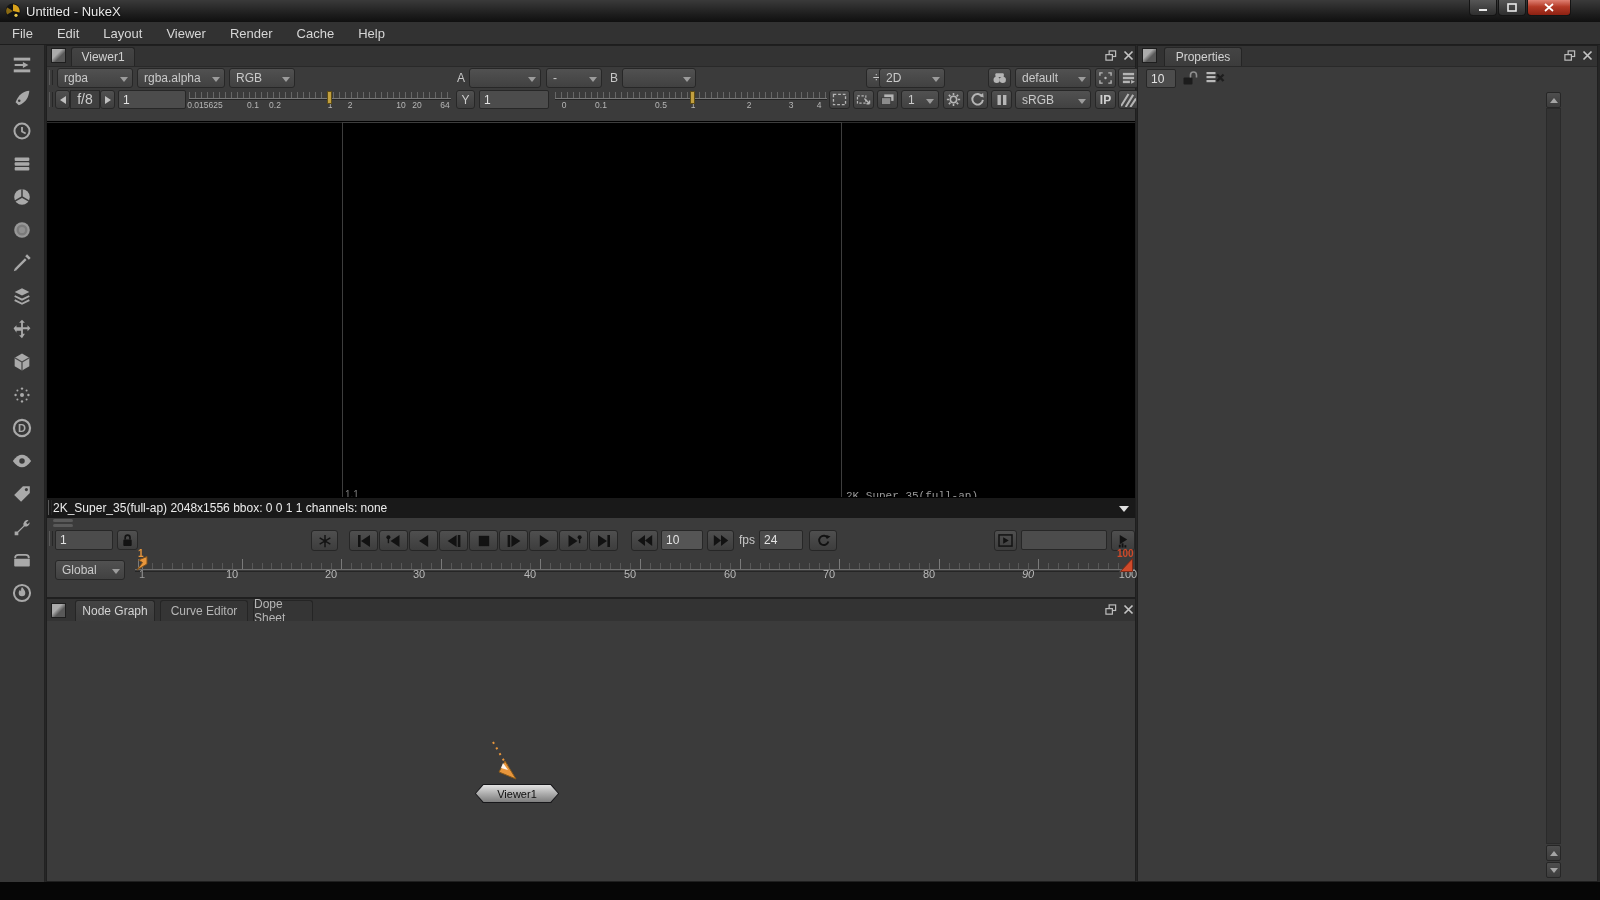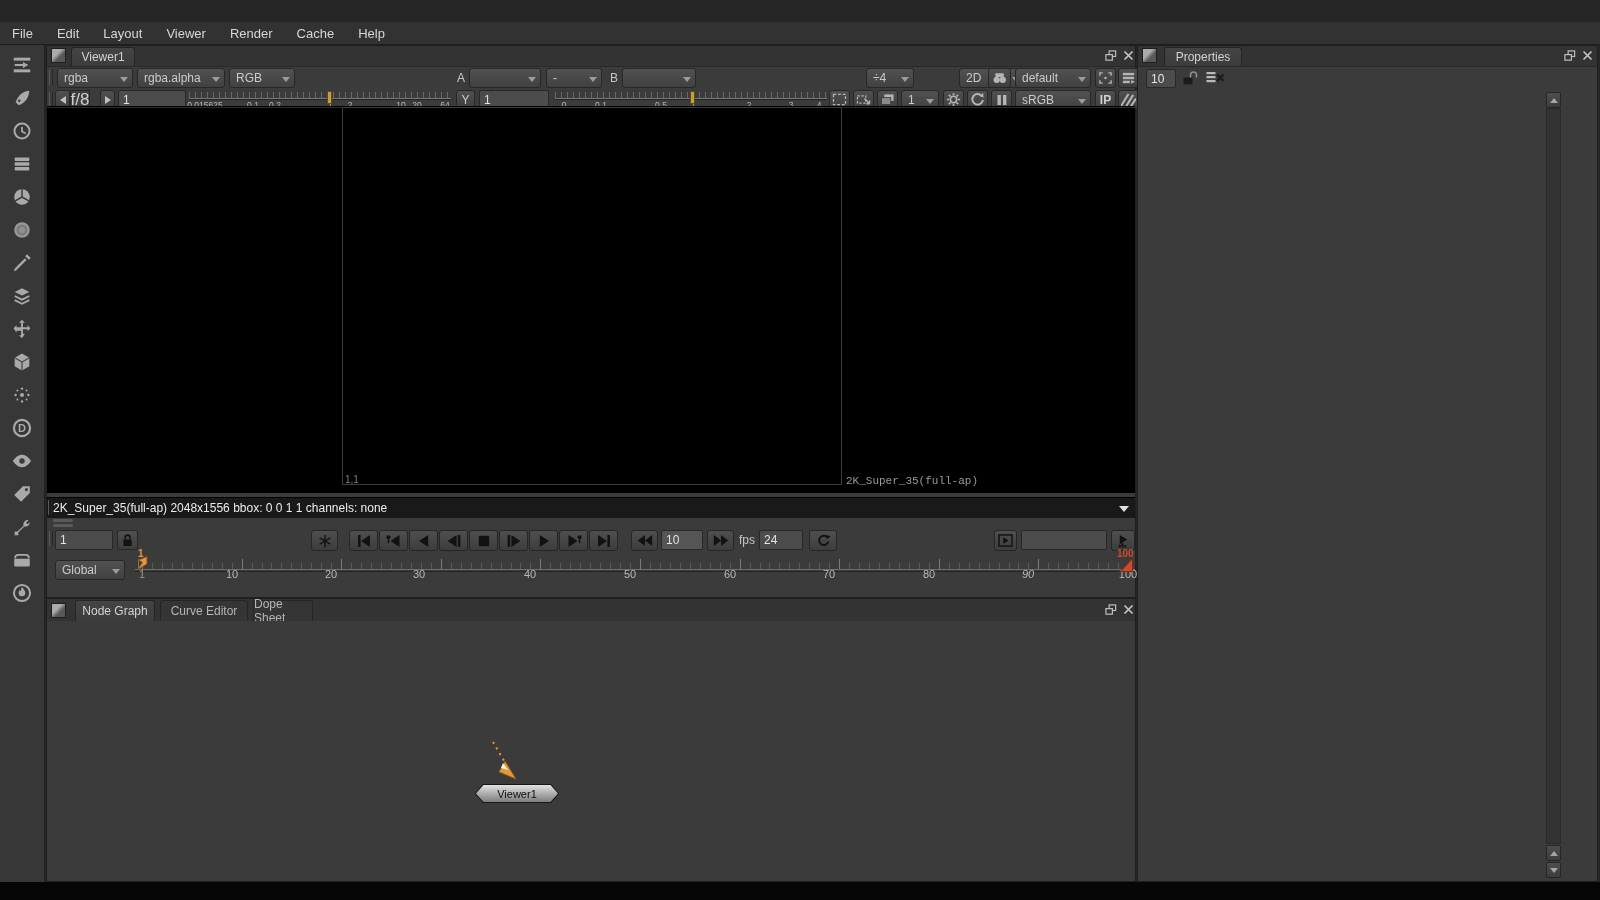--- a/index.html
+++ b/index.html
@@ -50,20 +50,44 @@
   
   .node-outer{position:absolute;width:84px;height:19px;background:#17171a;clip-path:polygon(8px 0,76px 0,84px 9.5px,76px 19px,8px 19px,0 9.5px);}
   .node-inner{position:absolute;left:1px;top:1px;width:82px;height:17px;background:linear-gradient(180deg,#e2e2e2,#a9a9a9 55%,#7e7e7e);clip-path:polygon(7.5px 0,74.5px 0,82px 8.5px,74.5px 17px,7.5px 17px,0 8.5px);display:flex;align-items:center;justify-content:center;font-size:11px;color:#101010;}
   .blacklabel{position:absolute;color:#9a9a9a;font-size:11px;}
 </style>
 </head>
 <body>
 
 <div id="root">
 
+  <div class="titlebar">
+    <svg class="abs" style="left:5px;top:3px" width="16" height="16" viewBox="0 0 16 16">
+      <circle cx="8" cy="8" r="7.5" fill="#141414"></circle>
+      <path d="M8 8 L8 1.2 A6.8 6.8 0 0 1 14.5 9.5 Z" fill="#d9a21b"></path>
+      <path d="M8 8 L2.2 11.5 A6.8 6.8 0 0 1 2.2 4.5 Z" fill="#8a6a12"></path>
+      <circle cx="11" cy="12.3" r="1.6" fill="#e6c84a"></circle>
+    </svg>
+    <span class="title-text">Untitled - NukeX</span>
+    <div class="winbtn" style="left:1469px;width:28px;">
+      <svg width="10" height="9">
+          <rect x="1" y="6" width="8" height="2" fill="#e9e9e9"></rect>
+        </svg>
+    </div>
+    <div class="winbtn" style="left:1498px;width:28px;">
+      <svg width="10" height="9">
+          <rect x="1" y="1" width="8" height="7" fill="none" stroke="#e9e9e9" stroke-width="1.6"></rect>
+        </svg>
+    </div>
+    <div class="winbtn close" style="left:1527px;width:44px;">
+      <svg width="10" height="9">
+          <path d="M1 1l8 7M9 1l-8 7" stroke="#fff" stroke-width="1.7"></path>
+        </svg>
+    </div>
+  </div>
 
   <div class="menubar">
     <div class="menu-item">File</div>
     <div class="menu-item">Edit</div>
     <div class="menu-item">Layout</div>
     <div class="menu-item">Viewer</div>
     <div class="menu-item">Render</div>
     <div class="menu-item">Cache</div>
     <div class="menu-item">Help</div>
   </div>
@@ -220,21 +244,21 @@
       <div class="dd" style="left:499px;top:2px;width:56px;">
           <span>-</span>
         </div>
       <span class="lbl" style="left:563px;top:5px;">B</span>
       <div class="dd" style="left:575px;top:2px;width:74px;">
           <span></span>
         </div>
       <div class="dd" style="left:819px;top:2px;width:48px;">
           <span>÷4</span>
         </div>
-      <div class="dd" style="left:912px;top:2px;width:66px;">
+      <div class="dd" style="left:832px;top:2px;width:66px;">
           <span>2D</span>
         </div>
       <div class="ibtn" style="left:941px;top:2px;width:23px;">
           <svg width="17" height="14" viewBox="0 0 18 15" fill="#b5b5b5">
             <rect x="4.6" y="2.5" width="9" height="4" rx="1"></rect>
             <circle cx="6" cy="9.5" r="3.4"></circle>
             <circle cx="12.5" cy="9.5" r="3.4"></circle>
           </svg>
         </div>
       <div class="dd" style="left:968px;top:2px;width:76px;">
@@ -256,21 +280,21 @@
             <path d="M10.8 9.6l4.2 2-4.2 2z"></path>
           </svg>
         </div>
     </div>
 
     <div class="abs" style="left:0;top:44px;width:1090px;height:20px;">
       <div class="grip2" style="left:2px;top:2px;"></div>
       <div class="ibtn" style="left:8px;top:0;width:15px;height:19px;">
           <div style="width:0;height:0;border:4px solid transparent;border-right:6px solid #c0c0c0;margin-left:-4px;"></div>
         </div>
-      <div class="abs" style="left:23px;top:0;width:20px;height:19px;background:#3f3f3f;border:1px solid #272727;box-sizing:border-box;display:flex;align-items:center;justify-content:center;font-size:17px;color:#cdcdcd;">
+      <div class="abs" style="left:23px;top:0;width:30px;height:19px;background:#3f3f3f;border:1px solid #272727;box-sizing:border-box;display:flex;align-items:flex-start;justify-content:center;font-size:14px;color:#cdcdcd;">
           <span>f/8</span>
         </div>
       <div class="ibtn" style="left:53px;top:0;width:15px;height:19px;">
           <div style="width:0;height:0;border:4px solid transparent;border-left:6px solid #c0c0c0;margin-right:-4px;"></div>
         </div>
       <input class="inp" style="left: 71px; top: 0px; width: 68px; height: 19px;" readonly="" value="1">
       <div class="slider" style="left:142px;top:0;width:262px;">
         <div class="sl-ticks"></div>
         <div class="sl-line"></div>
         <span class="scale-lbl" style="left:16px;">0.015625</span>
@@ -347,21 +371,21 @@
         </div>
       <div class="ibtn" style="left:1071px;top:0;width:21px;height:19px;">
           <svg width="15" height="14" viewBox="0 0 16 15">
             <g stroke="#b5b5b5" stroke-width="2.2">
               <path d="M0 14L8 1M5 15L13 2M10 15l6-9"></path>
             </g>
           </svg>
         </div>
     </div>
 
-    <div class="abs" style="left:0;top:60px;width:1088px;height:387px;background:#000;">
+    <div class="abs" style="left:0;top:75px;width:1088px;height:387px;background:#000;">
       <div class="abs" style="left:0;top:1px;width:1088px;border-top:1px solid #2c2c2c;"></div>
       <div class="abs" style="left:295px;top:1px;width:500px;height:378px;border:1px solid #3d3d3d;box-sizing:border-box;"></div>
       <span class="blacklabel" style="left:298px;top:368px;font-size:10px;color:#7d7d7d;">1,1</span>
       <span class="blacklabel" style="left:799px;top:369px;font-family:Liberation Mono, monospace;">2K_Super_35(full-ap)</span>
     </div>
 
     <div class="statusbar" style="top:451px;width:1088px;">
       <div class="grip2" style="left:1px;top:2px;"></div>
       <span class="abs" style="left:6px;top:3px;">2K_Super_35(full-ap) 2048x1556 bbox: 0 0 1 1 channels: none</span>
       <div class="abs" style="left:1072px;top:8px;width:0;height:0;border:5px solid transparent;border-top:6px solid #e0e0e0;"></div>

